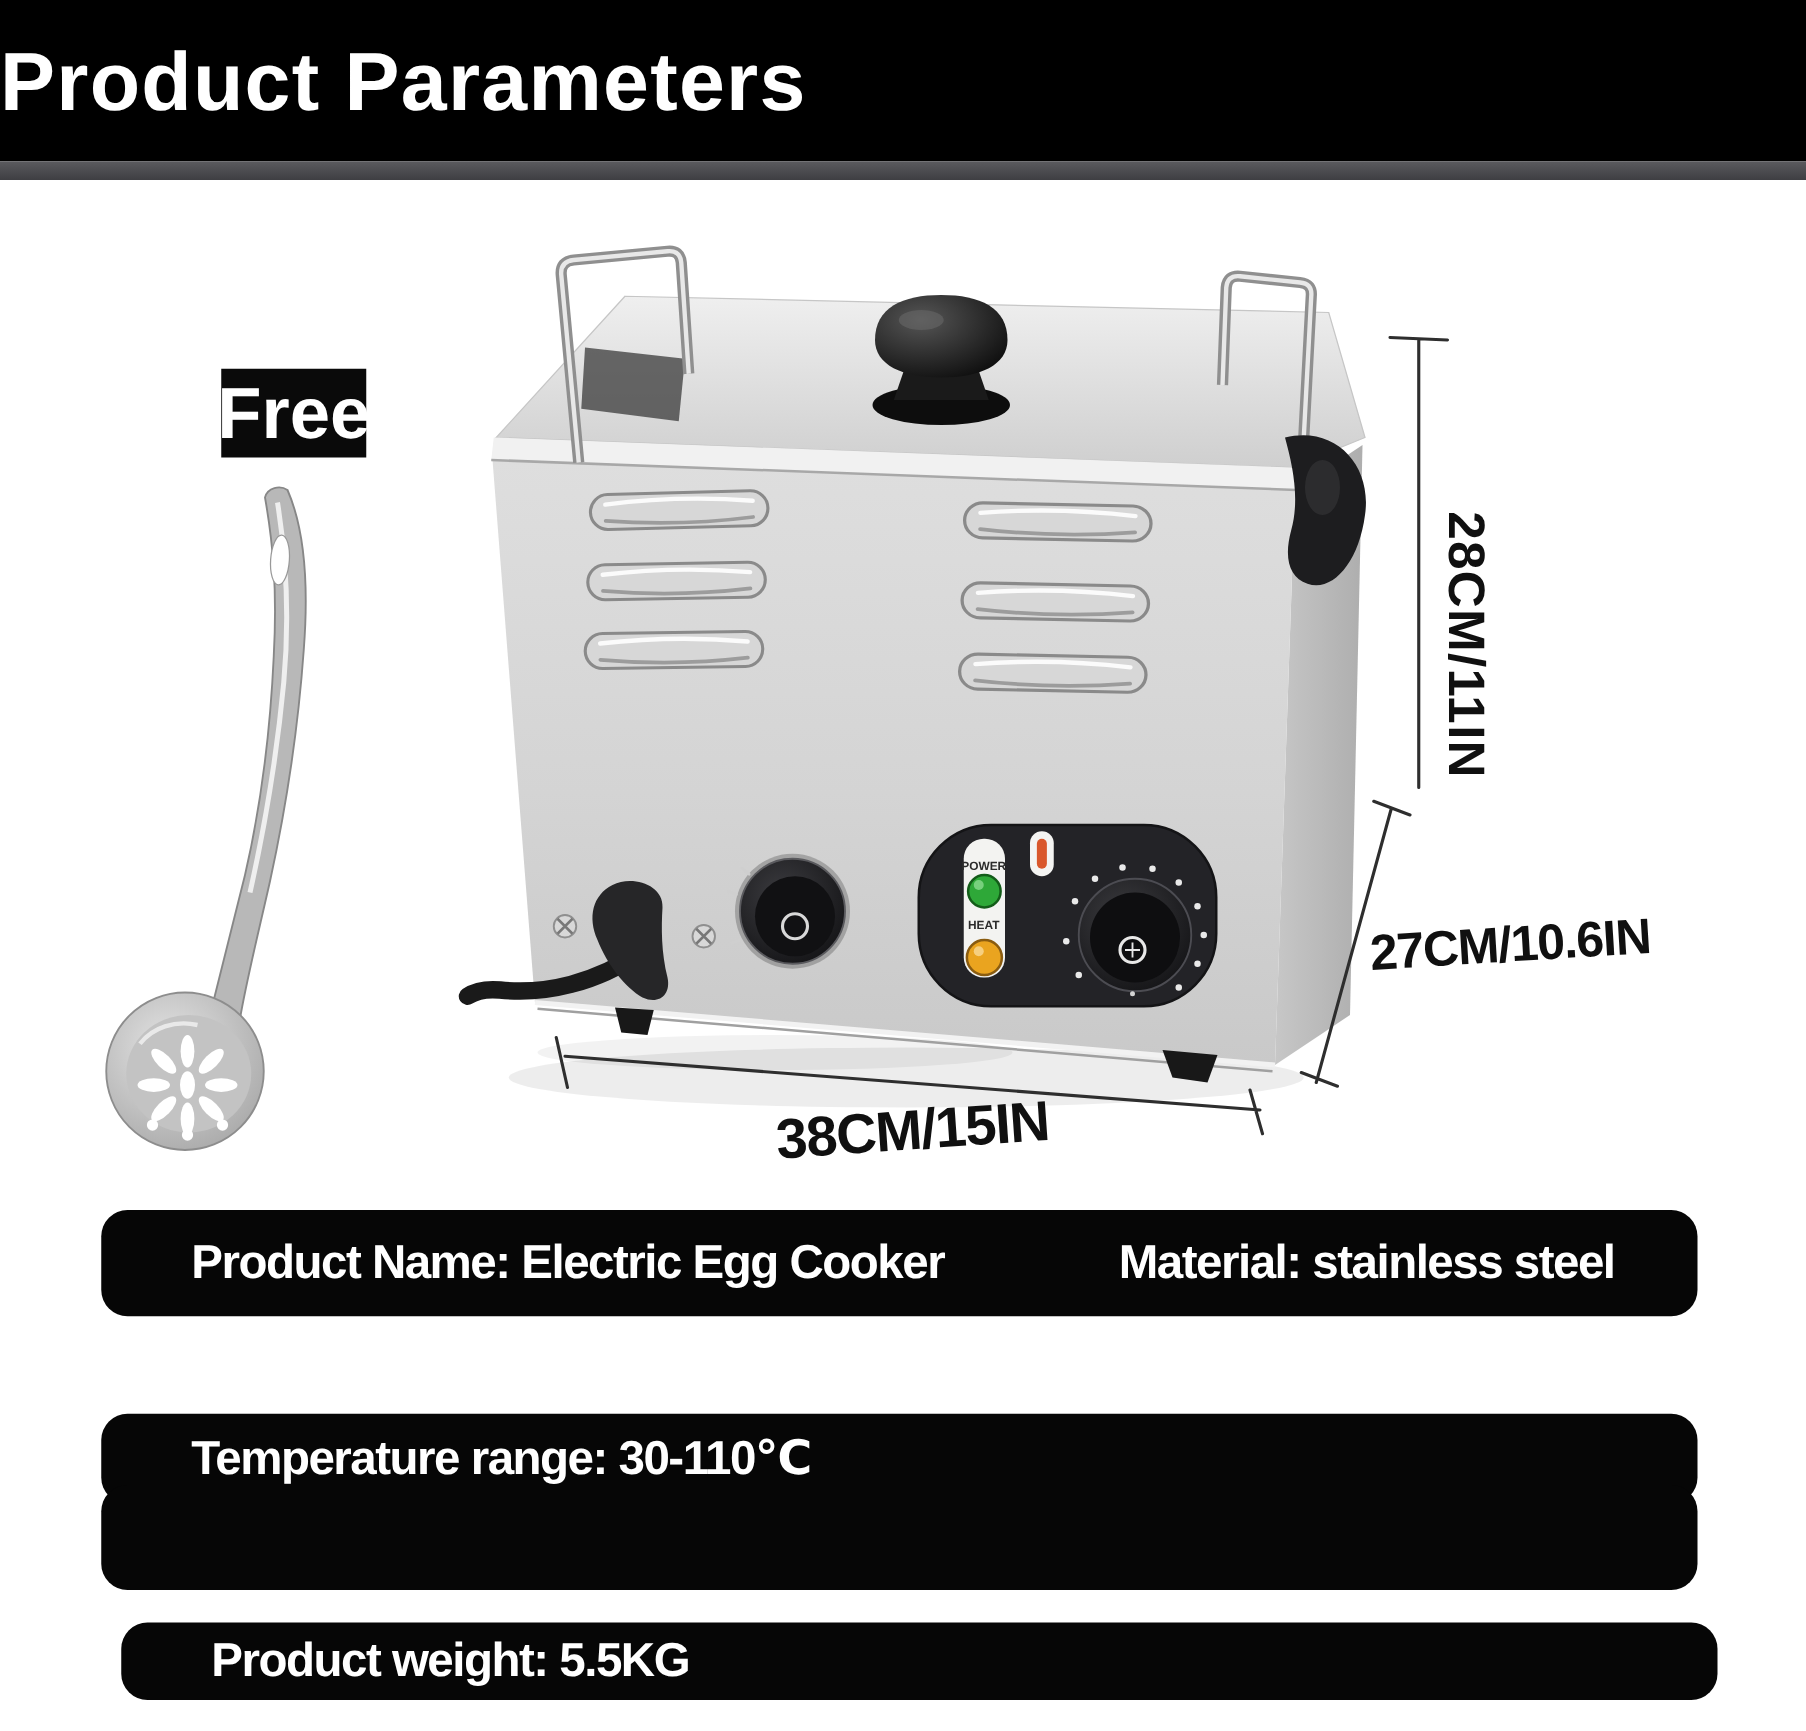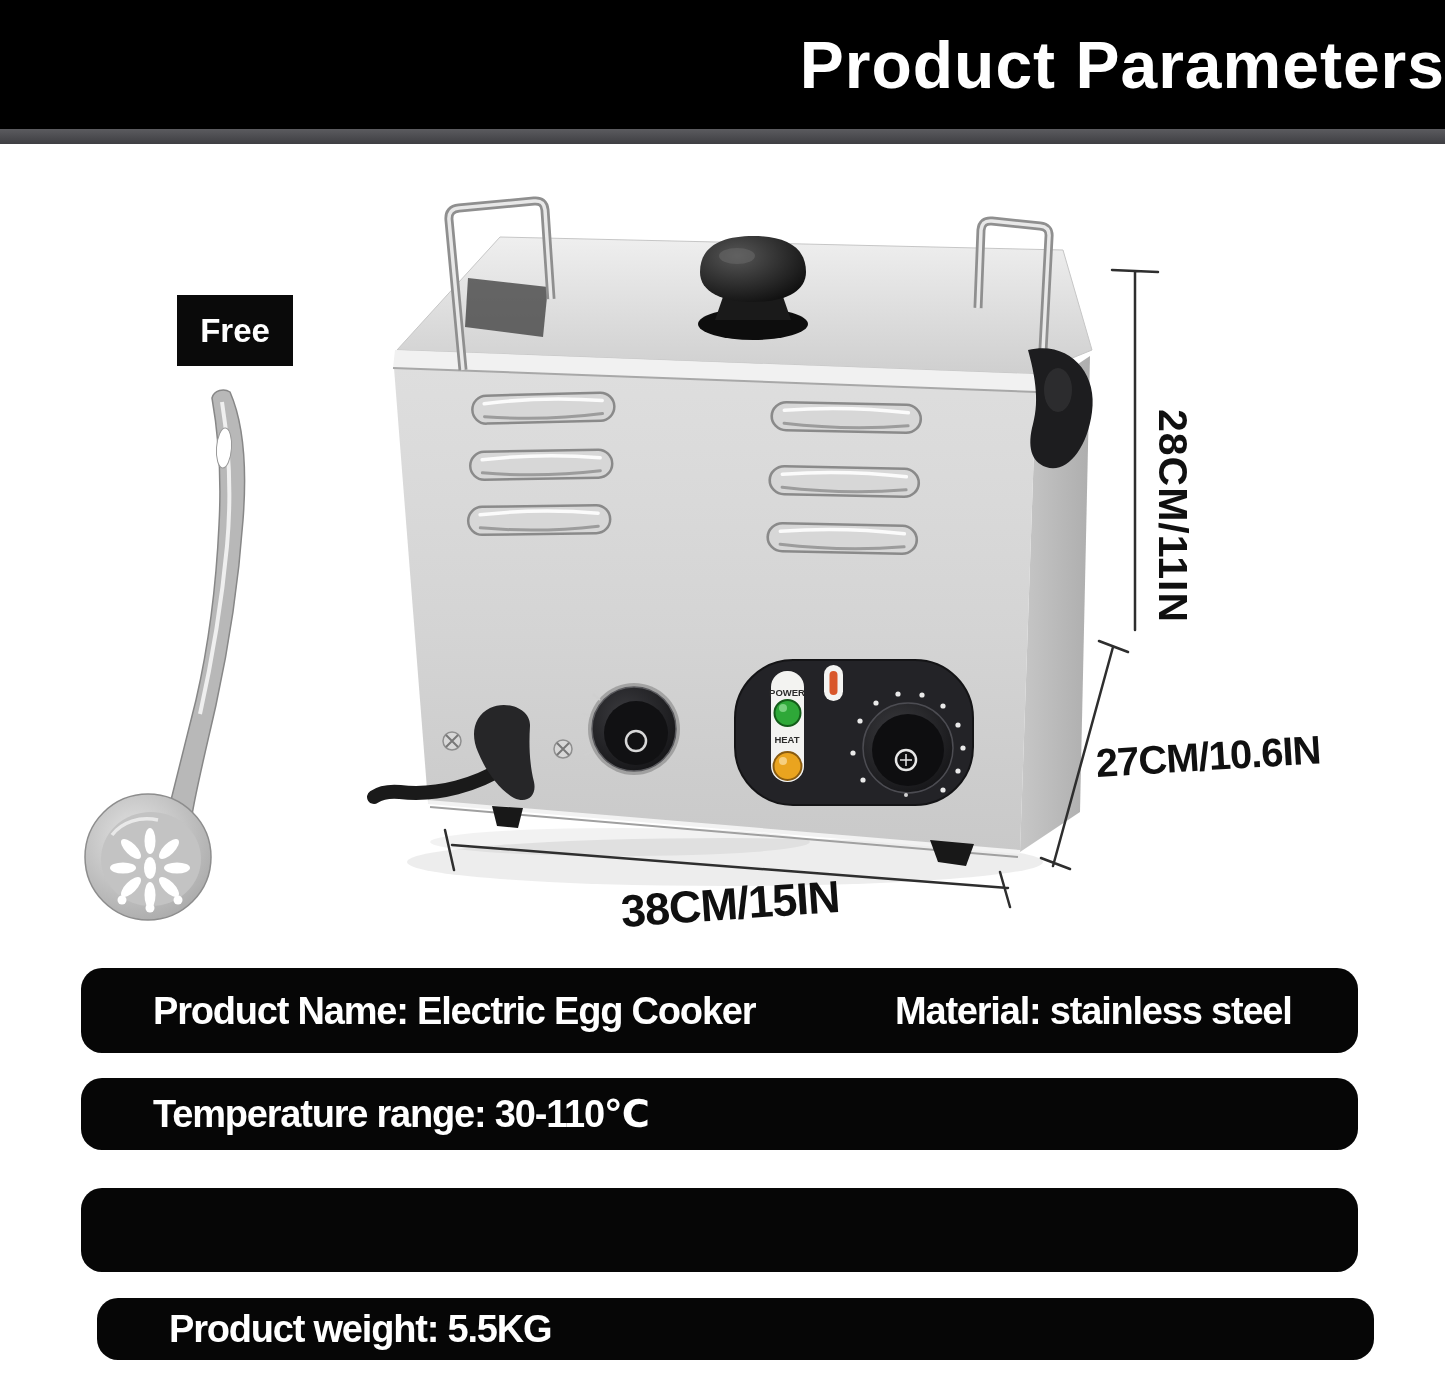--- a/index.html
+++ b/index.html
@@ -1,42 +1,42 @@
 <!DOCTYPE html>
 <html><head>
 <meta charset="utf-8">
 <style>
   html,body{margin:0;padding:0;background:#ffffff;}
   .page{position:relative;width:1445px;height:1385px;background:#ffffff;overflow:hidden;
         font-family:"Liberation Sans","DejaVu Sans",sans-serif;}
   
   .header{position:absolute;left:0;top:0;width:1445px;height:129px;background:#000000;
-          display:flex;align-items:center;justify-content:flex-end;}
+          display:flex;align-items:center;justify-content:flex-start;}
   .header-title{color:#ffffff;font-size:66px;font-weight:800;letter-spacing:1px;margin:0;}
   .header-strip{position:absolute;left:0;top:129px;width:1445px;height:15px;
                 background:linear-gradient(#5b5b5f,#3e3e42);}
   
   .photo-area{position:absolute;left:0;top:144px;width:1445px;height:820px;background:#ffffff;}
   .scene{position:absolute;left:0;top:0;}
   .free-badge{position:absolute;left:177px;top:151px;width:116px;height:71px;background:#0a0a0a;
-              color:#ffffff;font-size:33px;font-weight:800;display:flex;align-items:center;justify-content:center;}
+              color:#ffffff;font-size:58px;font-weight:800;display:flex;align-items:center;justify-content:center;}
   .dim{position:absolute;color:#101010;font-weight:800;white-space:nowrap;}
   .dim-h{left:1149px;top:265px;font-size:41px;letter-spacing:1px;
          writing-mode:vertical-rl;text-orientation:mixed;}
   .dim-d{left:1096px;top:597px;font-size:40px;letter-spacing:-1px;
          transform:rotate(-3.5deg);transform-origin:left center;}
   .dim-w{left:621px;top:742px;font-size:45px;letter-spacing:-1px;
          transform:rotate(-4deg);transform-origin:left center;}
   
   .spec-row{position:absolute;left:81px;width:1277px;height:85px;background:#060606;border-radius:21px;}
   .spec-row .cell{position:absolute;top:50%;transform:translateY(-50%);color:#ffffff;
                   font-size:38px;font-weight:700;letter-spacing:-1.2px;white-space:nowrap;}
   .cell-left{left:72px;}
   .cell-right{left:814px;}
-  .r1{top:968px;} .r2{top:1078px;height:72px;} .r3{top:1188px;height:84px;} .r4{top:1298px;height:62px;margin-left:16px;}
+  .r1{top:968px;} .r2{top:1131px;height:72px;} .r3{top:1188px;height:84px;} .r4{top:1298px;height:62px;margin-left:16px;}
 </style>
 </head>
 <body>
 
 <div class="page">
 
   <div class="header">
     <h1 class="header-title">Product Parameters</h1>
   </div>
   <div class="header-strip"></div>

